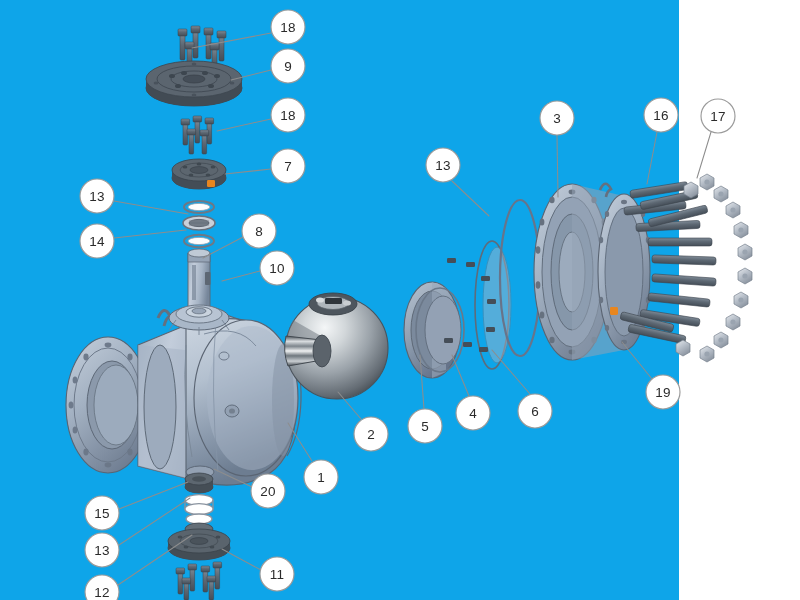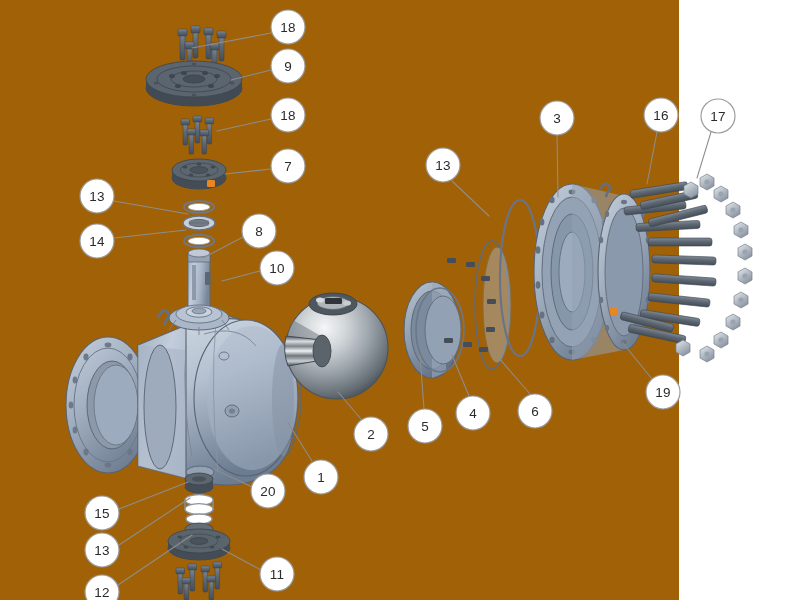--- a/index.html
+++ b/index.html
@@ -11,21 +11,21 @@
   body {
     width: 800px;
     height: 600px;
     overflow: hidden;
     font-family: "Liberation Sans", sans-serif;
   }
   #diagram-root {
     position: relative;
     width: 679px;
     height: 600px;
-    background: #a16207;
+    background: #0ea5e9;
   }
   #diagram-svg {
     position: absolute;
     top: 0;
     left: 0;
     width: 800px;
     height: 600px;
     display: block;
   }
   .callout-text {

